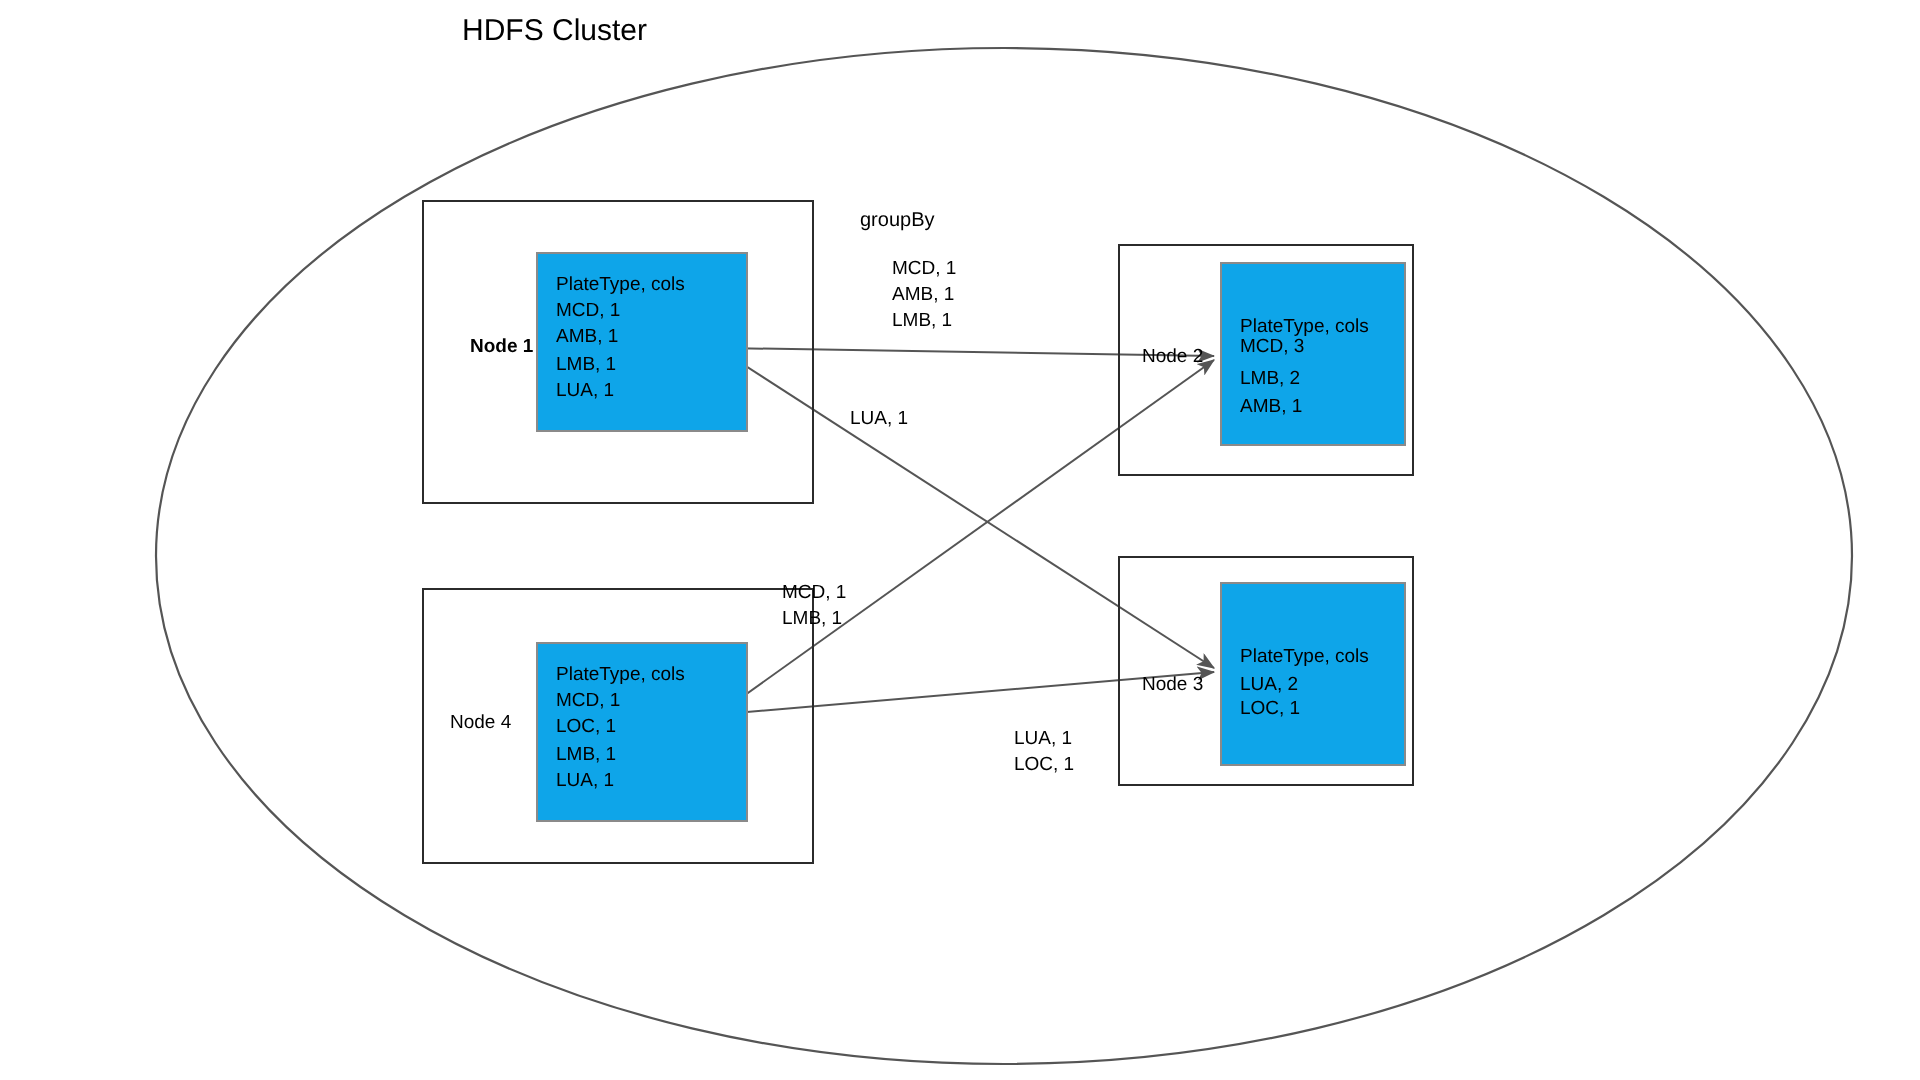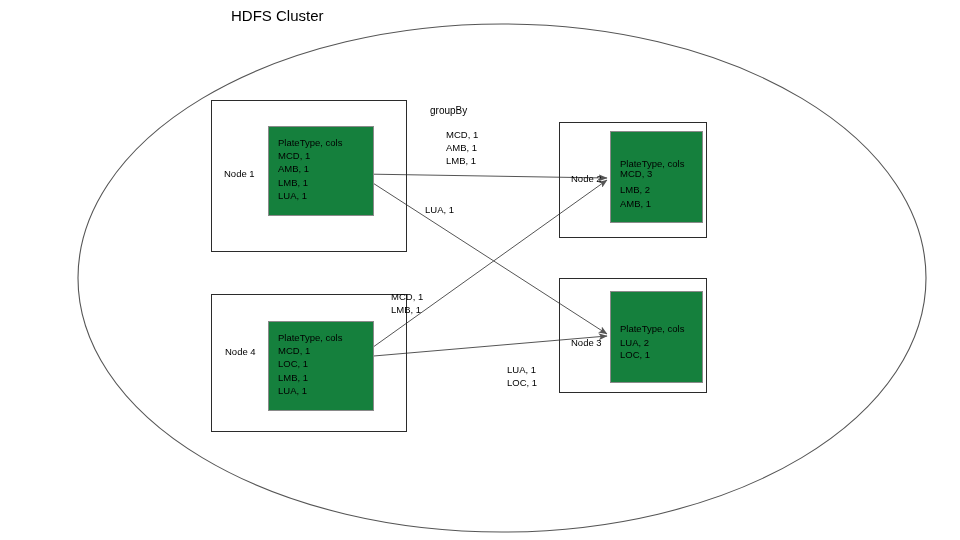--- a/index.html
+++ b/index.html
@@ -47,21 +47,21 @@
     position: absolute;
     font-size: 9.5px;
     white-space: pre;
     color: #000;
     background: transparent;
   }
   .node-inner {
     position: absolute;
     box-sizing: border-box;
     border: 1px solid #8a8a8a;
-    background: #15803d;
+    background: #0ea5e9;
     padding: 0;
   }
   .node-inner .rows {
     position: absolute;
     left: 9px;
     font-size: 9.5px;
     line-height: 13.2px;
     white-space: pre;
     color: #000;
   }
@@ -94,21 +94,21 @@
 
     <line x1="362" y1="355" x2="607" y2="180" stroke="#555555" stroke-width="1" marker-end="url(#arrowhead)"></line>
 
     <line x1="362" y1="357" x2="607" y2="336" stroke="#555555" stroke-width="1" marker-end="url(#arrowhead)"></line>
   </svg>
 
   <div class="ttl hdfs">HDFS Cluster</div>
   <div class="ttl group">groupBy</div>
 
   <div class="node-outer" style="left:211px; top:100px; width:196px; height:152px;">
-    <div class="node-label" style="left:12px; top:67px;">Node 1</div>
+    <div class="node-label" style="left:23px; top:67px;font-weight:bold;">Node 1</div>
     <div class="node-inner" style="left:56px; top:25px; width:106px; height:90px;">
       <div class="rows" style="top:9px;">PlateType, cols</div>
       <div class="rows" style="top:22.2px;">MCD, 1</div>
       <div class="rows" style="top:35.4px;">AMB, 1</div>
       <div class="rows" style="top:48.6px;">LMB, 1</div>
       <div class="rows" style="top:61.8px;">LUA, 1</div>
     </div>
   </div>
 
   <div class="node-outer" style="left:559px; top:122px; width:148px; height:116px;">
@@ -124,21 +124,21 @@
   <div class="node-outer" style="left:559px; top:278px; width:148px; height:115px;">
     <div class="node-label" style="left:11px; top:42px;margin-top:16px;">Node 3</div>
     <div class="node-inner" style="left:50px; top:12px; width:93px; height:92px;">
       <div class="rows" style="top:30px;">PlateType, cols</div>
       <div class="rows" style="top:44px;">LUA, 2</div>
       <div class="rows" style="top:56.4px;">LOC, 1</div>
     </div>
   </div>
 
   <div class="node-outer" style="left:211px; top:294px; width:196px; height:138px;">
-    <div class="node-label" style="left:13px; top:51px;">Node 4</div>
+    <div class="node-label" style="left:13px; top:61px;">Node 4</div>
     <div class="node-inner" style="left:56px; top:26px; width:106px; height:90px;">
       <div class="rows" style="top:9px;">PlateType, cols</div>
       <div class="rows" style="top:22.2px;">MCD, 1</div>
       <div class="rows" style="top:35.4px;">LOC, 1</div>
       <div class="rows" style="top:48.6px;">LMB, 1</div>
       <div class="rows" style="top:61.8px;">LUA, 1</div>
     </div>
   </div>
 
   <div class="edge-label" style="left:446px; top:128px;">MCD, 1

